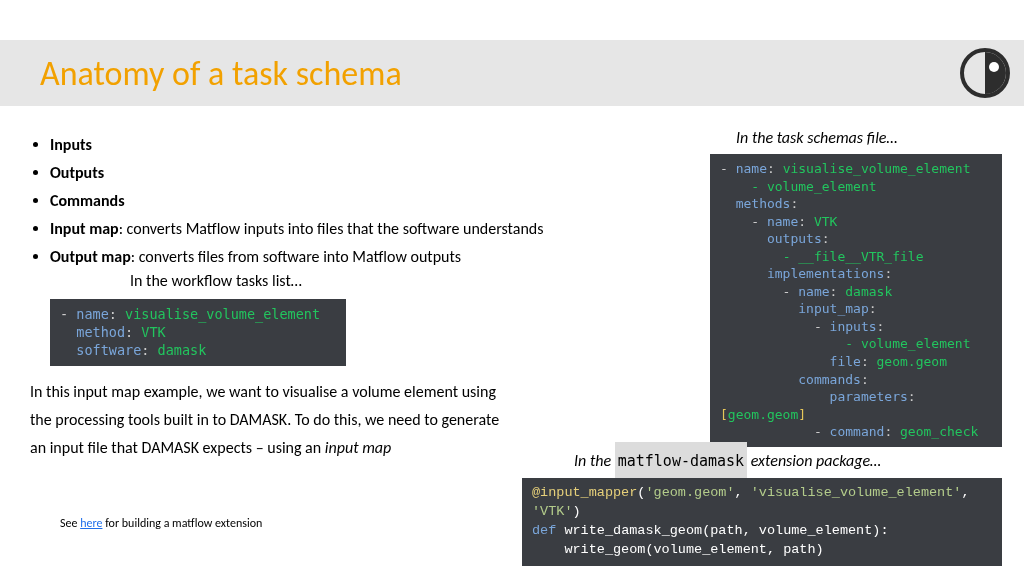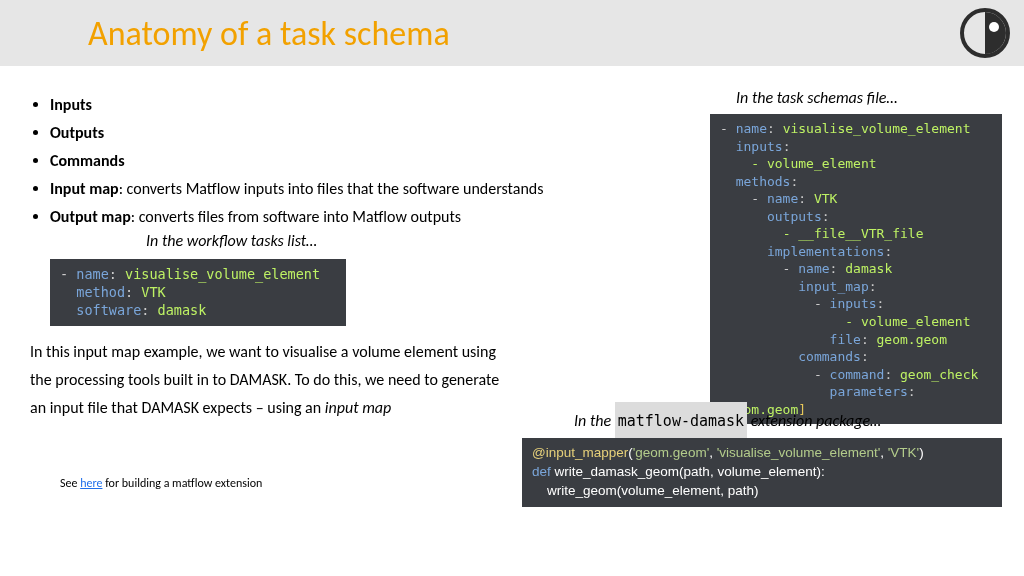--- a/index.html
+++ b/index.html
@@ -1,45 +1,45 @@
 <!DOCTYPE html>
 <html><head>
 <meta charset="utf-8">
 <style>
   * { margin: 0; padding: 0; box-sizing: border-box; }
   body { width: 1024px; height: 576px; font-family: 'Segoe UI', Calibri, sans-serif; background: #fff; color: #000; overflow: hidden; }
-  .header { height: 66px; background: #e6e6e6; display: flex; align-items: center; padding-left: 88px; position: relative; }
+  .header { height: 66px; background: #e6e6e6; display: flex; align-items: center; padding-left: 40px; position: relative; margin-top: 40px; }
   .title { color: #f2a100; font-size: 34px; font-weight: 400; }
   .logo { position: absolute; right: 14px; top: 8px; width: 50px; height: 50px; }
   .content { position: relative; padding: 18px 0 0 0; }
 
   .bullets { position: absolute; left: 30px; top: 25px; font-size: 16px; line-height: 1.75; }
   .bullets ul { list-style: disc; padding-left: 20px; }
   .bullets li { margin-bottom: 0; }
   .bullets b { font-weight: 700; }
 
-  .caption-wf { position: absolute; left: 130px; top: 165px; font-style: italic; font-size: 16px; margin-left: 16px; }
+  .caption-wf { position: absolute; left: 130px; top: 165px; font-size: 16px; }
 
   .code1 { position: absolute; left: 50px; top: 193px; width: 296px; background: #3a3d42; padding: 6px 10px; font-family: Consolas, monospace; font-size: 13.5px; line-height: 1.35; color: #ccc; }
 
   .para { position: absolute; left: 30px; top: 264px; width: 470px; font-size: 16px; line-height: 1.75; margin-top: 8px; }
   .para i { font-style: italic; }
 
   .see { position: absolute; left: 60px; top: 410px; font-size: 12px; }
   .see a { color: #1f6feb; text-decoration: underline; }
 
   .caption-ts { position: absolute; left: 736px; top: 22px; font-style: italic; font-size: 16px; }
   .code2 { position: absolute; left: 710px; top: 48px; width: 292px; background: #3a3d42; padding: 6px 10px; font-family: Consolas, monospace; font-size: 13px; line-height: 1.35; color: #ccc; }
 
   .caption-ext { position: absolute; left: 574px; top: 345px; font-style: italic; font-size: 16px; }
   .inline-code { background: #dcdcdc; font-family: Consolas, monospace; font-style: normal; padding: 10px 3px; font-size: 15px; }
-  .code3 { position: absolute; left: 522px; top: 372px; width: 480px; background: #3a3d42; padding: 6px 10px; font-family: Liberation Sans, sans-serif; font-size: 13.5px; line-height: 1.4; color: #ccc; }
+  .code3 { position: absolute; left: 522px; top: 372px; width: 480px; background: #3a3d42; padding: 6px 10px; font-family: Liberation Mono, monospace; font-size: 13.5px; line-height: 1.4; color: #ccc; }
 
   .kw { color: #7aa6da; }
-  .val { color: #bef264; }
+  .val { color: #22c55e; }
   .punct { color: #ccc; }
   .str { color: #b3cc8b; }
   .fn { color: #e6d07a; }
   .bkt2 { color: #e6c75a; }
   .white { color: #ffffff; }
 </style>
 </head>
 <body>
 
 <div class="header">
@@ -78,35 +78,34 @@
   </div>
 
   <div class="see">
     <span>See </span><a href="#">here</a><span> for building a matflow extension</span>
   </div>
 
   <div class="caption-ts">In the task schemas file…</div>
 
   <div class="code2">
     <div>- <span class="kw">name</span><span class="punct">:</span> <span class="val">visualise_volume_element</span></div>
-    <div>&nbsp;&nbsp;<span class="kw">inputs</span><span class="punct">:</span></div>
     <div>&nbsp;&nbsp;&nbsp;&nbsp;<span class="val">- volume_element</span></div>
     <div>&nbsp;&nbsp;<span class="kw">methods</span><span class="punct">:</span></div>
     <div>&nbsp;&nbsp;&nbsp;&nbsp;- <span class="kw">name</span><span class="punct">:</span> <span class="val">VTK</span></div>
     <div>&nbsp;&nbsp;&nbsp;&nbsp;&nbsp;&nbsp;<span class="kw">outputs</span><span class="punct">:</span></div>
     <div>&nbsp;&nbsp;&nbsp;&nbsp;&nbsp;&nbsp;&nbsp;&nbsp;<span class="val">- __file__VTR_file</span></div>
     <div>&nbsp;&nbsp;&nbsp;&nbsp;&nbsp;&nbsp;<span class="kw">implementations</span><span class="punct">:</span></div>
     <div>&nbsp;&nbsp;&nbsp;&nbsp;&nbsp;&nbsp;&nbsp;&nbsp;- <span class="kw">name</span><span class="punct">:</span> <span class="val">damask</span></div>
     <div>&nbsp;&nbsp;&nbsp;&nbsp;&nbsp;&nbsp;&nbsp;&nbsp;&nbsp;&nbsp;<span class="kw">input_map</span><span class="punct">:</span></div>
     <div>&nbsp;&nbsp;&nbsp;&nbsp;&nbsp;&nbsp;&nbsp;&nbsp;&nbsp;&nbsp;&nbsp;&nbsp;- <span class="kw">inputs</span><span class="punct">:</span></div>
     <div>&nbsp;&nbsp;&nbsp;&nbsp;&nbsp;&nbsp;&nbsp;&nbsp;&nbsp;&nbsp;&nbsp;&nbsp;&nbsp;&nbsp;&nbsp;&nbsp;<span class="val">- volume_element</span></div>
     <div>&nbsp;&nbsp;&nbsp;&nbsp;&nbsp;&nbsp;&nbsp;&nbsp;&nbsp;&nbsp;&nbsp;&nbsp;&nbsp;&nbsp;<span class="kw">file</span><span class="punct">:</span> <span class="val">geom.geom</span></div>
     <div>&nbsp;&nbsp;&nbsp;&nbsp;&nbsp;&nbsp;&nbsp;&nbsp;&nbsp;&nbsp;<span class="kw">commands</span><span class="punct">:</span></div>
+    <div>&nbsp;&nbsp;&nbsp;&nbsp;&nbsp;&nbsp;&nbsp;&nbsp;&nbsp;&nbsp;&nbsp;&nbsp;&nbsp;&nbsp;<span class="kw">parameters</span><span class="punct">:</span> <span class="bkt2">[</span><span class="val">geom.geom</span><span class="bkt2">]</span></div>
     <div>&nbsp;&nbsp;&nbsp;&nbsp;&nbsp;&nbsp;&nbsp;&nbsp;&nbsp;&nbsp;&nbsp;&nbsp;- <span class="kw">command</span><span class="punct">:</span> <span class="val">geom_check</span></div>
-    <div>&nbsp;&nbsp;&nbsp;&nbsp;&nbsp;&nbsp;&nbsp;&nbsp;&nbsp;&nbsp;&nbsp;&nbsp;&nbsp;&nbsp;<span class="kw">parameters</span><span class="punct">:</span> <span class="bkt2">[</span><span class="val">geom.geom</span><span class="bkt2">]</span></div>
   </div>
 
   <div class="caption-ext">
     <span>In the </span><span class="inline-code">matflow-damask</span><span> extension package…</span>
   </div>
 
   <div class="code3">
     <div><span class="fn">@input_mapper</span><span class="white">(</span><span class="str">'geom.geom'</span><span class="white">, </span><span class="str">'visualise_volume_element'</span><span class="white">, </span><span class="str">'VTK'</span><span class="white">)</span></div>
     <div><span class="kw">def</span> <span class="white">write_damask_geom</span><span class="white">(path, volume_element):</span></div>
     <div>&nbsp;&nbsp;&nbsp;&nbsp;<span class="white">write_geom(volume_element, path)</span></div>

